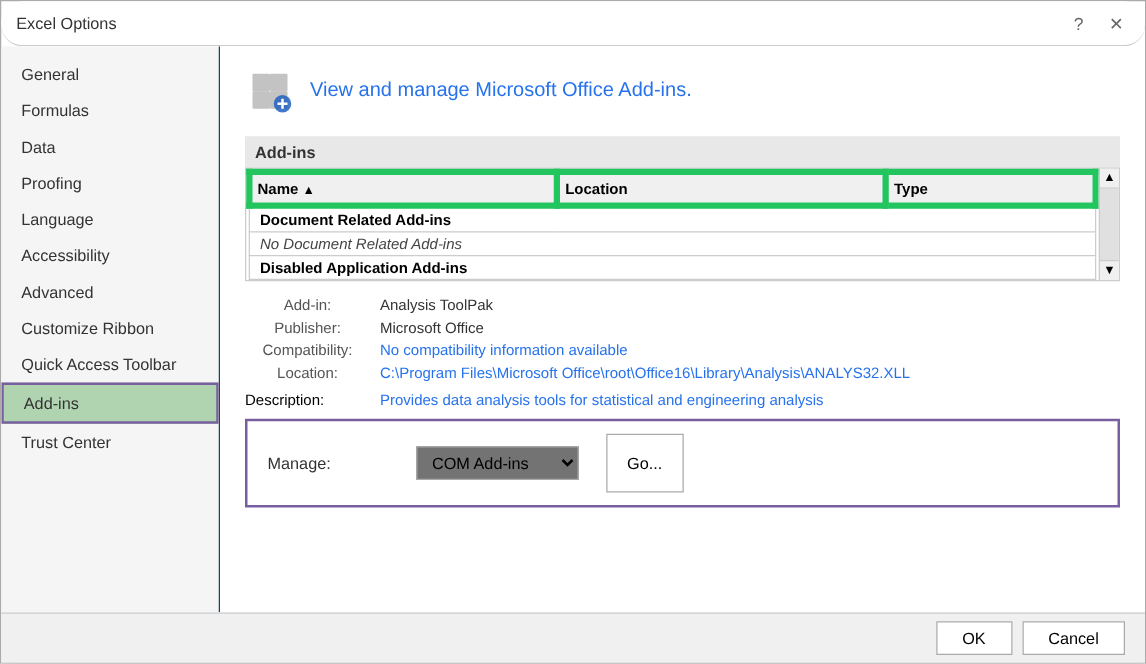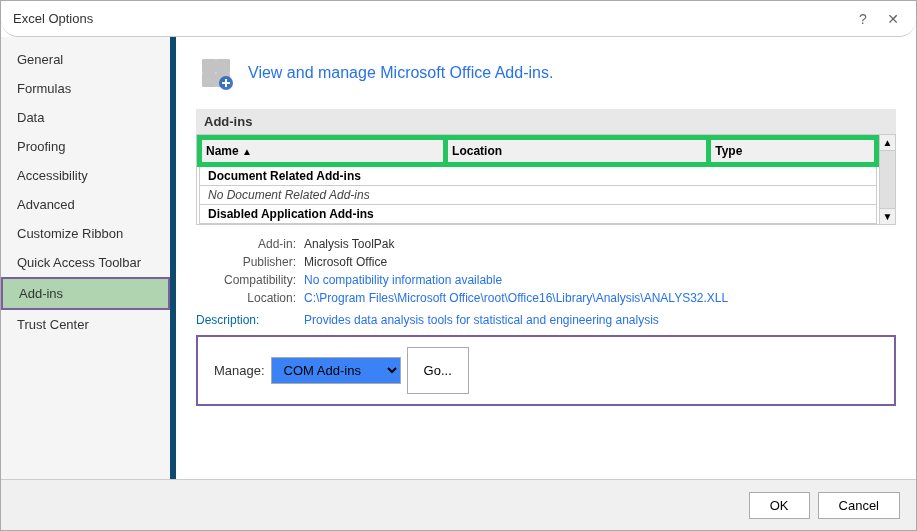--- a/index.html
+++ b/index.html
@@ -3,52 +3,52 @@
   <meta charset="utf-8">
   <style>
     * { box-sizing: border-box; margin: 0; padding: 0; }
     body { font-family: 'Segoe UI', Arial, sans-serif; font-size: 13px; background: #f0f0f0; display: flex; align-items: center; justify-content: center; min-height: 100vh; }
     .dialog { width: 917px; height: 531px; background: #fff; border: 1px solid #aaa; box-shadow: 2px 2px 10px rgba(0,0,0,0.3); display: flex; flex-direction: column; }
     .title-bar { background: #fff; border-bottom: 1px solid #ccc; padding: 8px 12px; display: flex; align-items: center; justify-content: space-between; height: 36px; border-radius: 17px; }
     .title-bar-left { font-size: 13px; color: #333; font-weight: normal; }
     .title-bar-right { display: flex; gap: 8px; }
     .title-btn { background: none; border: none; cursor: pointer; font-size: 14px; color: #666; width: 22px; height: 22px; display: flex; align-items: center; justify-content: center; }
     .dialog-body { display: flex; flex: 1; overflow: hidden; }
-    .sidebar { width: 175px; background: #f5f5f5; border-right: 6px solid #0c4a6e; padding: 8px 0; overflow-y: auto; }
+    .sidebar { width: 175px; background: #f5f5f5; border-right: 1px solid #0c4a6e; padding: 8px 0; overflow-y: auto; }
     .sidebar-item { padding: 7px 16px; cursor: pointer; color: #333; font-size: 13px; }
     .sidebar-item.active { background: #b0d4b0; border: 2px solid #7a5fa0; color: #333; }
     .main-content { flex: 1; padding: 16px 20px; overflow-y: auto; background: #fff; }
     .header-section { display: flex; align-items: center; gap: 12px; margin-bottom: 16px; }
     .header-icon { width: 40px; height: 40px; display: flex; align-items: center; justify-content: center; }
     .header-title { font-size: 16px; color: #333; }
     .header-title span { color: #2672ec; }
     .section-label { background: #e8e8e8; padding: 5px 8px; font-size: 13px; font-weight: 600; color: #333; margin-bottom: 0; }
     .addins-table { width: 100%; border-collapse: collapse; border: 1px solid #ccc; margin-bottom: 0; }
     .addins-table thead th { background: #f0f0f0; border: 5px solid #22c55e; padding: 4px 4px; text-align: left; font-weight: 600; font-size: 12px; cursor: pointer; user-select: none; }
     .addins-table td { border: 1px solid #ccc; padding: 2px 8px; font-size: 12px; vertical-align: top; }
     .table-wrapper { position: relative; border: 1px solid #ccc; margin-bottom: 12px; }
     .scrollbar-area { position: absolute; right: 0; top: 0; bottom: 0; width: 16px; display: flex; flex-direction: column; border-left: 1px solid #ccc; background: #f0f0f0; }
     .scroll-up { height: 16px; border-bottom: 1px solid #ccc; display: flex; align-items: center; justify-content: center; cursor: pointer; font-size: 10px; }
     .scroll-track { flex: 1; background: #e0e0e0; }
     .scroll-down { height: 16px; border-top: 1px solid #ccc; display: flex; align-items: center; justify-content: center; cursor: pointer; font-size: 10px; }
     .table-section-header { font-weight: bold; font-size: 12px; background: #fff; }
     .table-section-italic { font-style: italic; font-size: 12px; color: #444; }
     .details-section { margin-top: 8px; font-size: 12px; }
     .detail-row { display: flex; gap: 8px; margin-bottom: 4px; align-items: baseline; }
-    .detail-label { color: #555; min-width: 100px; text-align: right; }
+    .detail-label { color: #555; min-width: 100px; text-align: center; }
     .detail-value { color: #333; }
     .detail-value.link { color: #2672ec; }
     .description-row { display: flex; gap: 8px; margin-top: 8px; align-items: baseline; }
-    .desc-label { color: #0369a1; min-width: 100px; }
+    .desc-label { color: #000000; min-width: 100px; }
     .desc-value { color: #2672ec; }
-    .manage-bar { display: flex; align-items: center; gap: 6px; padding: 10px 16px; border-top: 1px solid #ddd; background: #fff; border: 2px solid #7a5fa0; margin: 8px 0 0 0; }
+    .manage-bar { display: flex; align-items: center; gap: 22px; padding: 10px 16px; border-top: 1px solid #ddd; background: #fff; border: 2px solid #7a5fa0; margin: 8px 0 0 0; }
     .manage-label { font-size: 13px; color: #333; }
-    .manage-select { padding: 4px 8px; font-size: 13px; border: 1px solid #aaa; background: #3b82f6; min-width: 130px; }
+    .manage-select { padding: 4px 8px; font-size: 13px; border: 1px solid #aaa; background: #737373; min-width: 130px; margin-left: 46px; }
     .manage-go { padding: 15px 16px; font-size: 13px; border: 1px solid #aaa; background: #fff; cursor: pointer; }
-    .dialog-footer { background: #f0f0f0; border-top: 1px solid #ccc; padding: 8px 16px; display: flex; justify-content: flex-end; gap: 8px; height: 51px; align-items: center; }
+    .dialog-footer { background: #f0f0f0; border-top: 1px solid #ccc; padding: 8px 16px; display: flex; justify-content: flex-end; gap: 8px; height: 40px; align-items: center; }
     .footer-btn { padding: 5px 20px; font-size: 13px; cursor: pointer; border: 1px solid #aaa; background: #fff; }
     .sort-arrow { font-size: 10px; }
     .manage-section { margin-top: 8px; }
   </style>
 </head>
 <body>
 
 <div class="dialog">
 
   <div class="title-bar">
@@ -59,20 +59,21 @@
     </div>
   </div>
 
   <div class="dialog-body">
 
     <div class="sidebar">
       <div class="sidebar-item">General</div>
       <div class="sidebar-item">Formulas</div>
       <div class="sidebar-item">Data</div>
       <div class="sidebar-item">Proofing</div>
+      <div class="sidebar-item">Language</div>
       <div class="sidebar-item">Accessibility</div>
       <div class="sidebar-item">Advanced</div>
       <div class="sidebar-item">Customize Ribbon</div>
       <div class="sidebar-item">Quick Access Toolbar</div>
       <div class="sidebar-item active">Add-ins</div>
       <div class="sidebar-item">Trust Center</div>
     </div>
 
     <div class="main-content">
 

